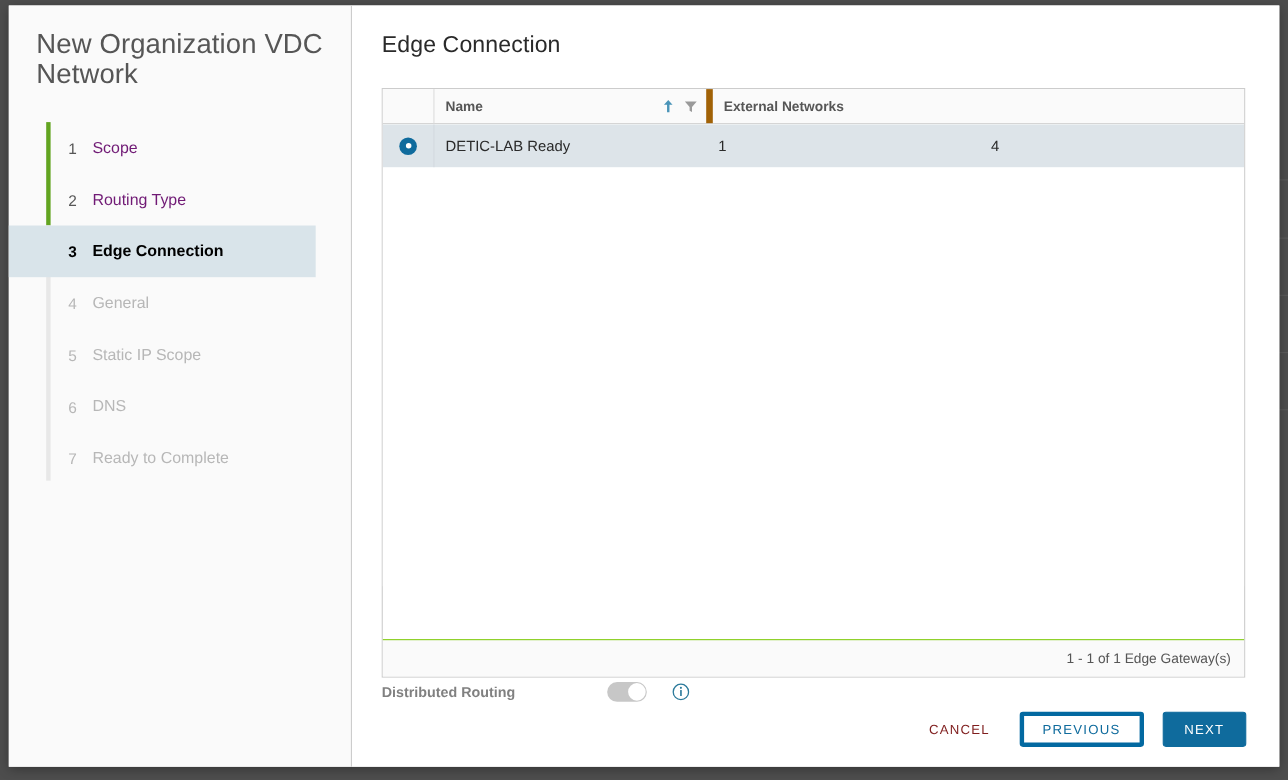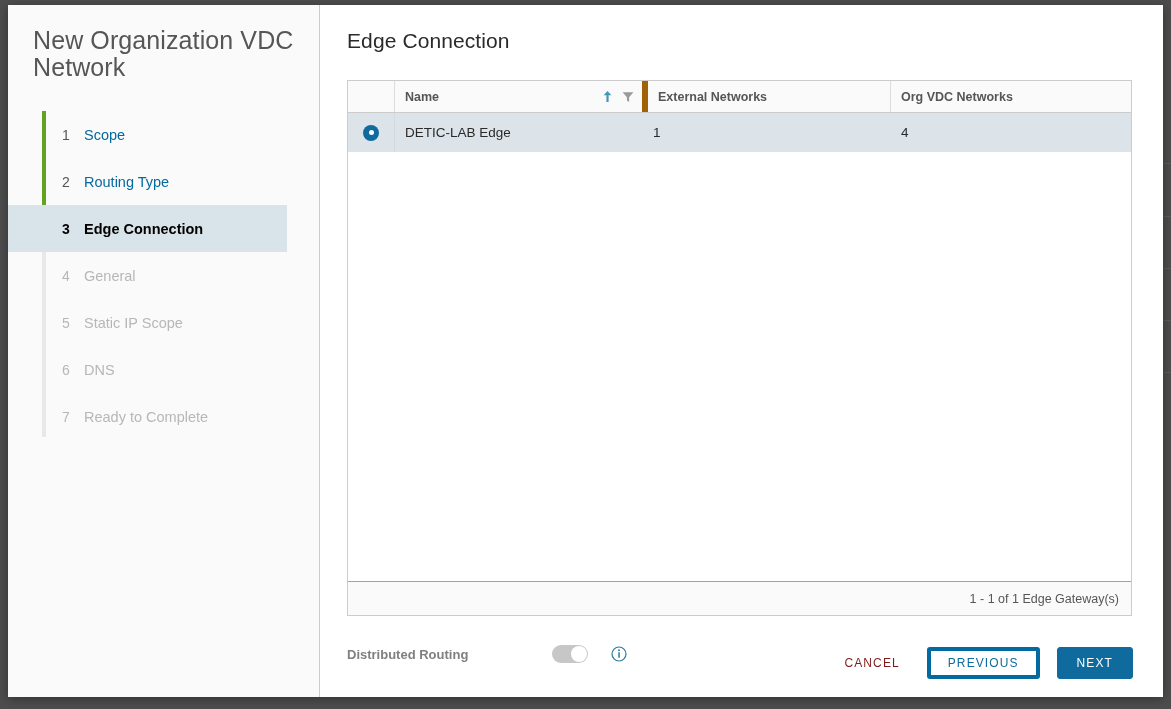--- a/index.html
+++ b/index.html
@@ -88,21 +88,21 @@
     color: #565656;
     cursor: pointer;
     user-select: none;
   }
   .step .num {
     width: 22px;
     flex: 0 0 22px;
     color: #565656;
     font-size: 14px;
   }
-  .step .lbl { color: #0369a1; }
+  .step .lbl { color: #701a75; }
   .step.is-upcoming { cursor: default; }
   .step.is-upcoming .num,
   .step.is-upcoming .lbl { color: #b7b7b7; }
   .step.is-active {
     background: #d9e4ea;
     width: 279px;
   }
   .step.is-active .num,
   .step.is-active .lbl { color: #000000; font-weight: 600; }
 
@@ -186,21 +186,20 @@
     padding-right: 12px;
     font-size: 12.5px;
     color: #565656;
     margin-top: 48px;
   }
 
   
   #routing-row {
     display: flex;
     align-items: center;
-    margin-top: 25px;
     height: 26px;
   }
   #routing-label {
     font-size: 13px;
     font-weight: 600;
     color: #808080;
     width: 205px;
   }
   .toggle {
     width: 36px; height: 18px;
@@ -342,34 +341,31 @@
             <span class="filter-icon">
               <svg width="12" height="12" viewBox="0 0 12 12" aria-hidden="true">
                 <path d="M0.6 1.2 H11.4 L7.1 6.2 V10.9 L4.9 9.6 V6.2 Z" fill="#9a9a9a"></path>
               </svg>
             </span>
           </span>
         </div>
         <div class="cell cell-ext">
           <span>External Networks</span>
         </div>
-        <div class="cell cell-org">
-          <span>Org VDC Networks</span>
-        </div>
       </div>
 
       <div class="dg-body">
         <div class="dg-row selected">
           <div class="cell cell-select">
             <span class="radio">
               <span class="dot"></span>
             </span>
           </div>
           <div class="cell cell-name">
-            <span>DETIC-LAB Edge</span>
+            <span>DETIC-LAB Ready</span>
           </div>
           <div class="cell cell-ext">
             <span>1</span>
           </div>
           <div class="cell cell-org">
             <span>4</span>
           </div>
         </div>
       </div>
 

